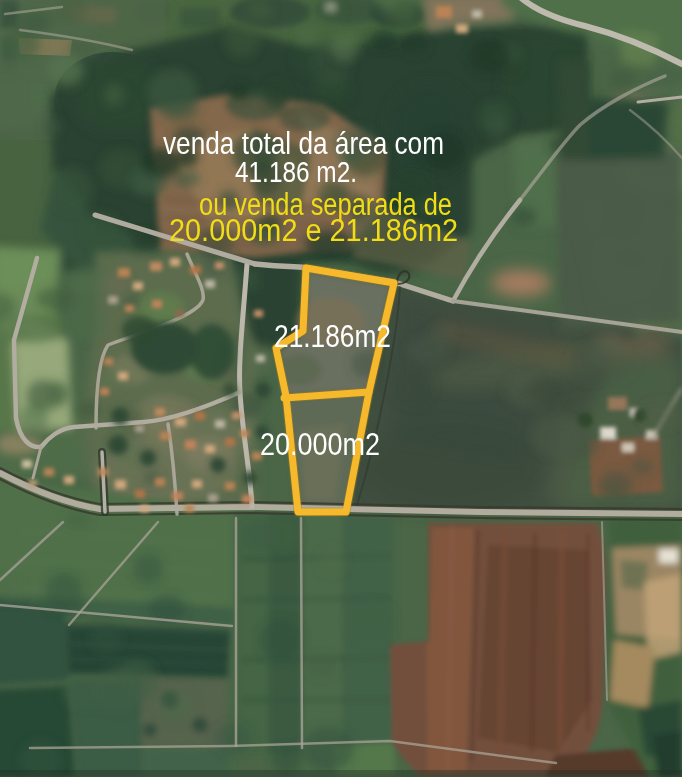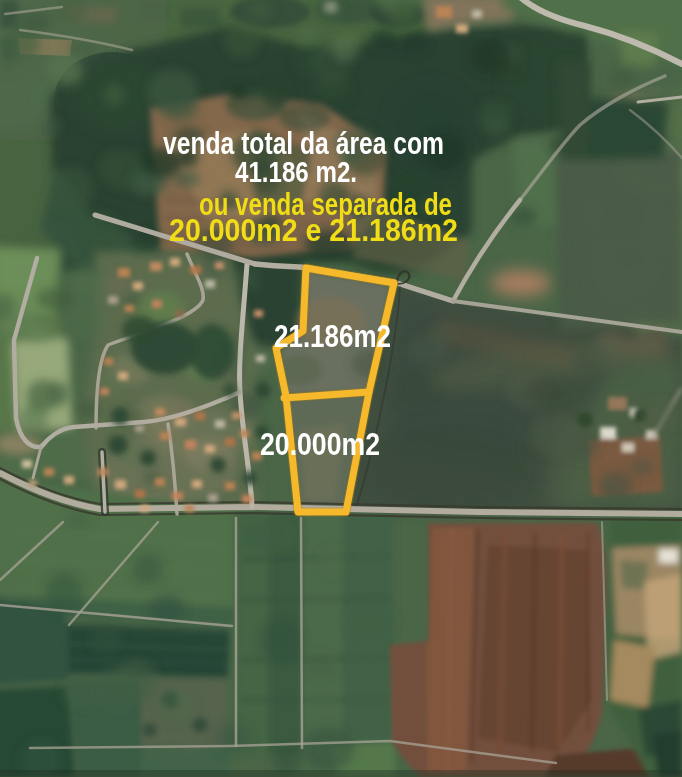--- a/index.html
+++ b/index.html
@@ -1,16 +1,16 @@
 <!DOCTYPE html>
 <html><head>
 <meta charset="utf-8">
 <style>
 html,body{margin:0;padding:0;background:#446042;}
-#stage{width:682px;height:777px;position:relative;overflow:hidden;font-weight:bold;}
+#stage{width:682px;height:777px;position:relative;overflow:hidden;}
 svg{display:block;}
 text{font-family:"Liberation Sans",sans-serif;}
 </style>
 </head>
 <body>
 <div id="stage">
 <svg width="682" height="777" viewBox="0 0 682 777">
 <defs>
 <filter id="b2" x="-20%" y="-20%" width="140%" height="140%">
           <feGaussianBlur stdDeviation="2"></feGaussianBlur>

